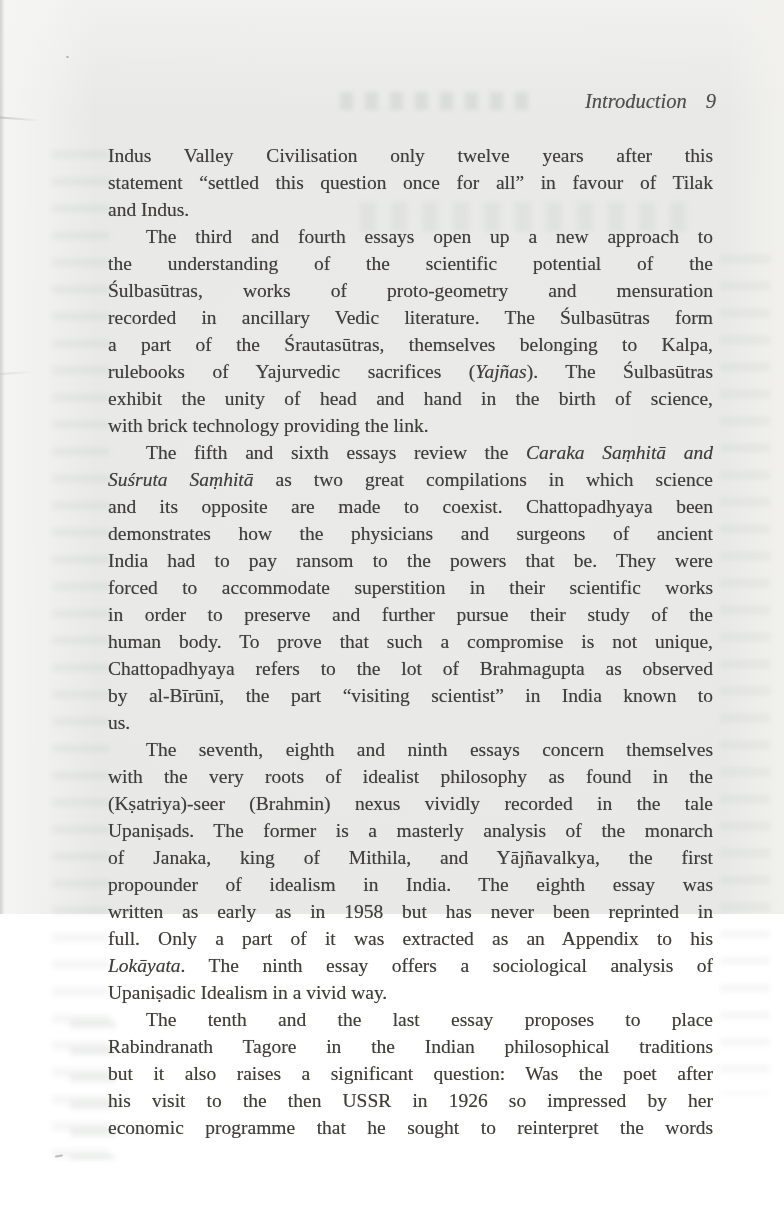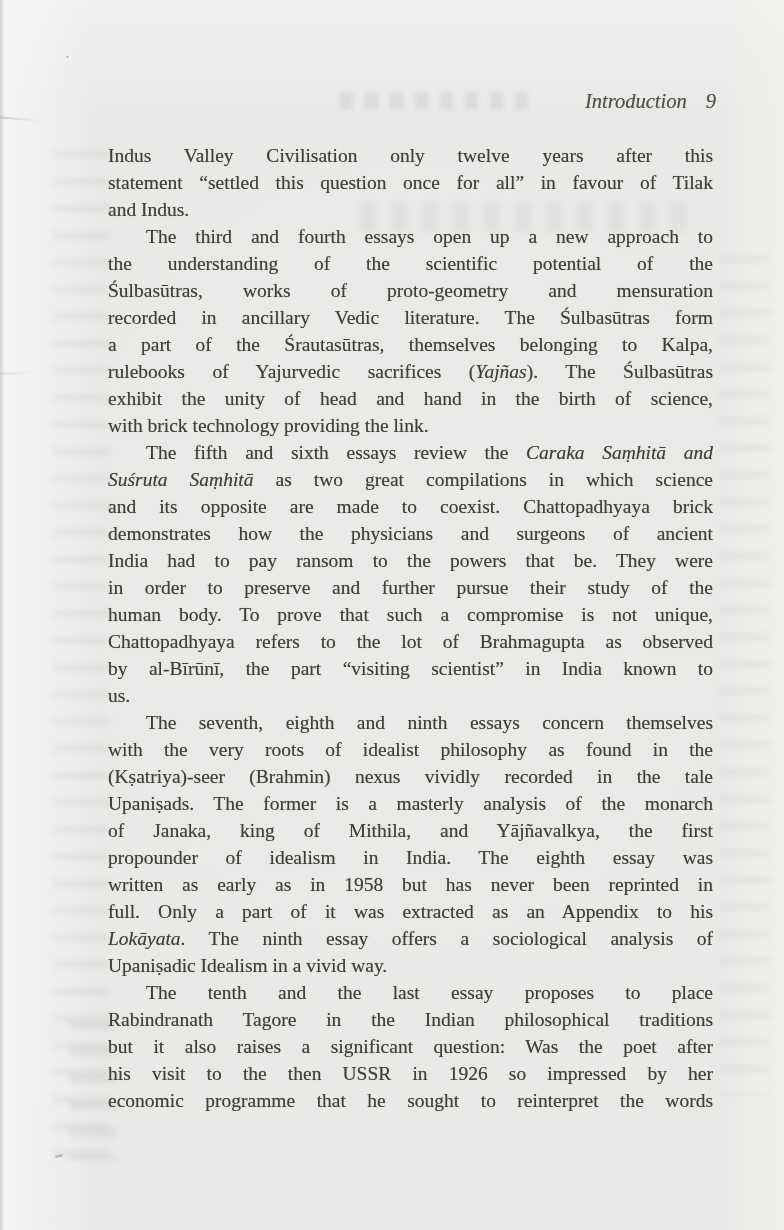--- a/index.html
+++ b/index.html
@@ -3,21 +3,21 @@
 <meta charset="utf-8">
 <style>
   html, body {
     margin: 0; padding: 0;
     width: 784px; height: 1230px;
     overflow: hidden;
     font-family: "Liberation Serif", "DejaVu Serif", serif;
   }
   #scan-page {
     position: relative;
-    width: 784px; height: 1230px;
+    width: 784px; height: 914px;
     background:
       linear-gradient(90deg, rgba(205,205,203,0.9) 0px, rgba(236,237,235,0) 5px),
       linear-gradient(90deg, rgba(246,246,244,0.9) 0px, rgba(246,246,244,0.55) 48px, rgba(246,246,244,0) 95px),
       linear-gradient(270deg, rgba(243,242,237,0.8) 0px, rgba(243,242,237,0) 60px),
       linear-gradient(180deg, rgba(244,244,242,0.7) 0px, rgba(244,244,242,0) 110px),
       radial-gradient(ellipse 120% 90% at 52% 45%, #eaebe9 0%, #e8e9e7 70%, #e4e5e3 100%);
     background-color: #eaebe9;
   }
 
   
@@ -147,23 +147,24 @@
         <div class="line"><span>Śulbasūtras, works of proto-geometry and mensuration</span></div>
         <div class="line"><span>recorded in ancillary Vedic literature. The Śulbasūtras form</span></div>
         <div class="line"><span>a part of the Śrautasūtras, themselves belonging to Kalpa,</span></div>
         <div class="line"><span>rulebooks of Yajurvedic sacrifices (</span><em>Yajñas</em><span>). The Śulbasūtras</span></div>
         <div class="line"><span>exhibit the unity of head and hand in the birth of science,</span></div>
         <div class="line lastline"><span>with brick technology providing the link.</span></div>
       </div>
       <div class="paragraph">
         <div class="line indent"><span>The fifth and sixth essays review the </span><em>Caraka Saṃhitā and</em></div>
         <div class="line"><em>Suśruta Saṃhitā</em><span> as two great compilations in which science</span></div>
-        <div class="line"><span>and its opposite are made to coexist. Chattopadhyaya brick</span></div>
+        <div class="line"><span>and its opposite are made to coexist. Chattopadhyaya been</span></div>
         <div class="line"><span>demonstrates how the physicians and surgeons of ancient</span></div>
         <div class="line"><span>India had to pay ransom to the powers that be. They were</span></div>
+        <div class="line"><span>forced to accommodate superstition in their scientific works</span></div>
         <div class="line"><span>in order to preserve and further pursue their study of the</span></div>
         <div class="line"><span>human body. To prove that such a compromise is not unique,</span></div>
         <div class="line"><span>Chattopadhyaya refers to the lot of Brahmagupta as observed</span></div>
         <div class="line"><span>by al-Bīrūnī, the part “visiting scientist” in India known to</span></div>
         <div class="line lastline"><span>us.</span></div>
       </div>
       <div class="paragraph">
         <div class="line indent"><span>The seventh, eighth and ninth essays concern themselves</span></div>
         <div class="line"><span>with the very roots of idealist philosophy as found in the</span></div>
         <div class="line"><span>(Kṣatriya)-seer (Brahmin) nexus vividly recorded in the tale</span></div>

